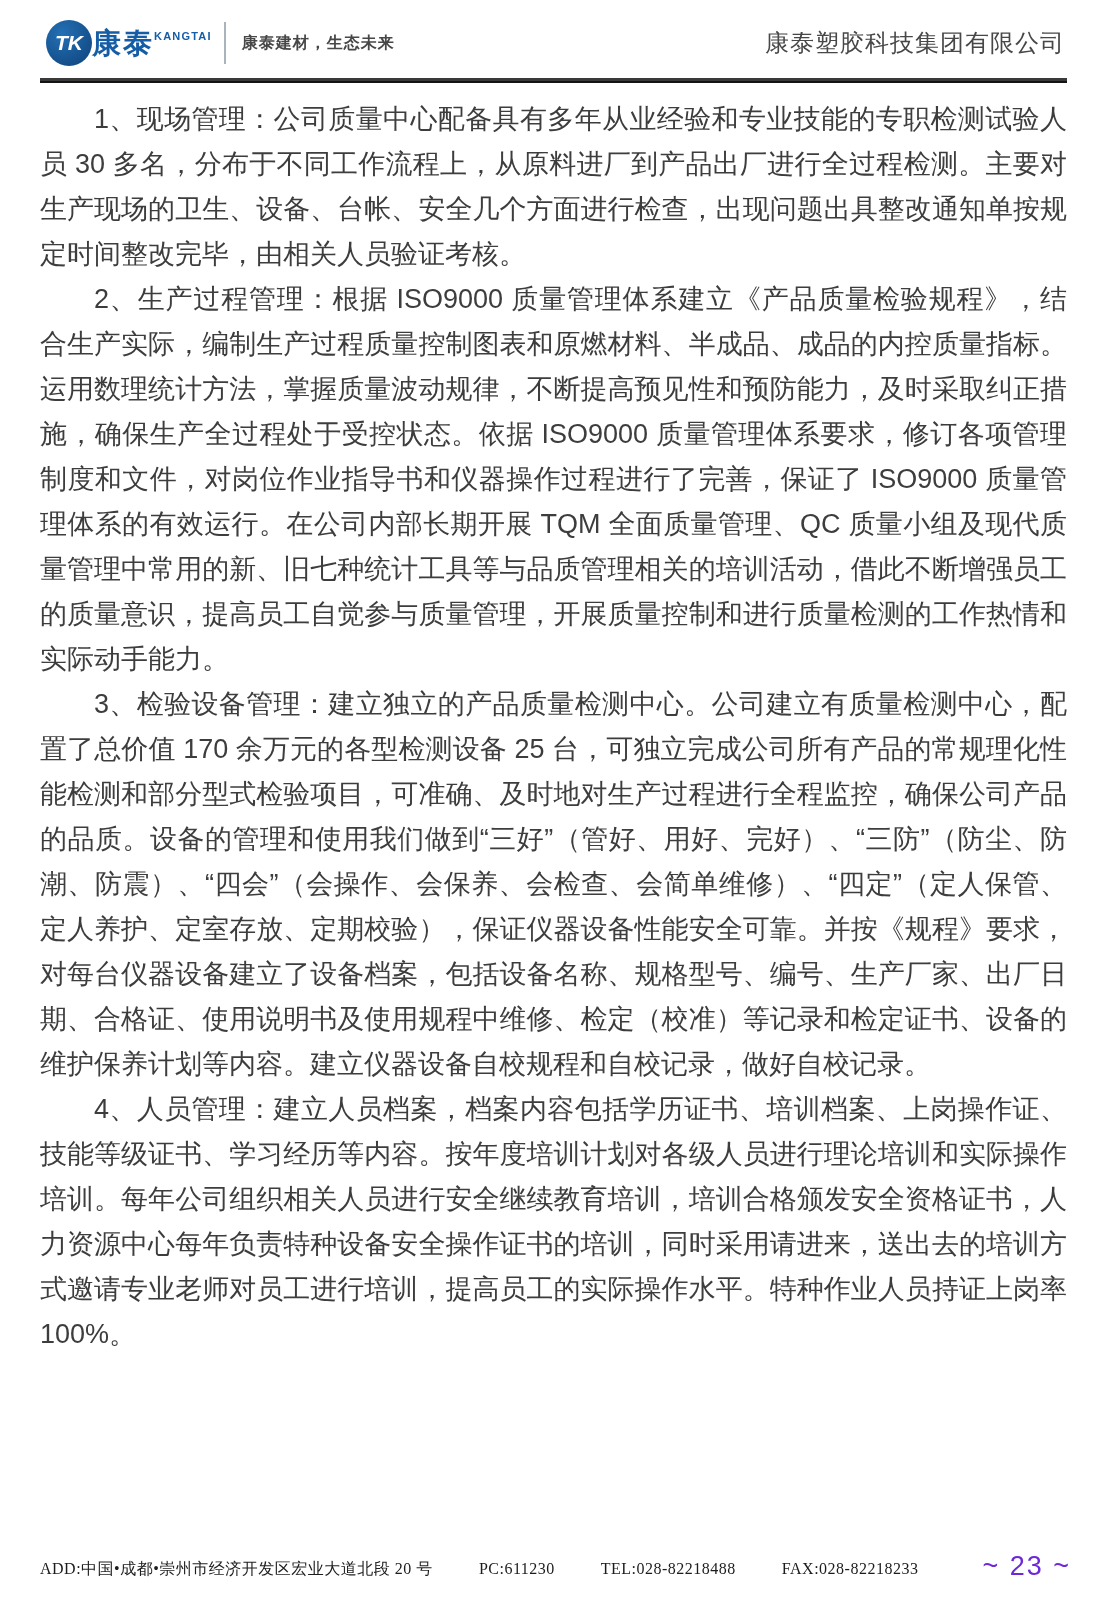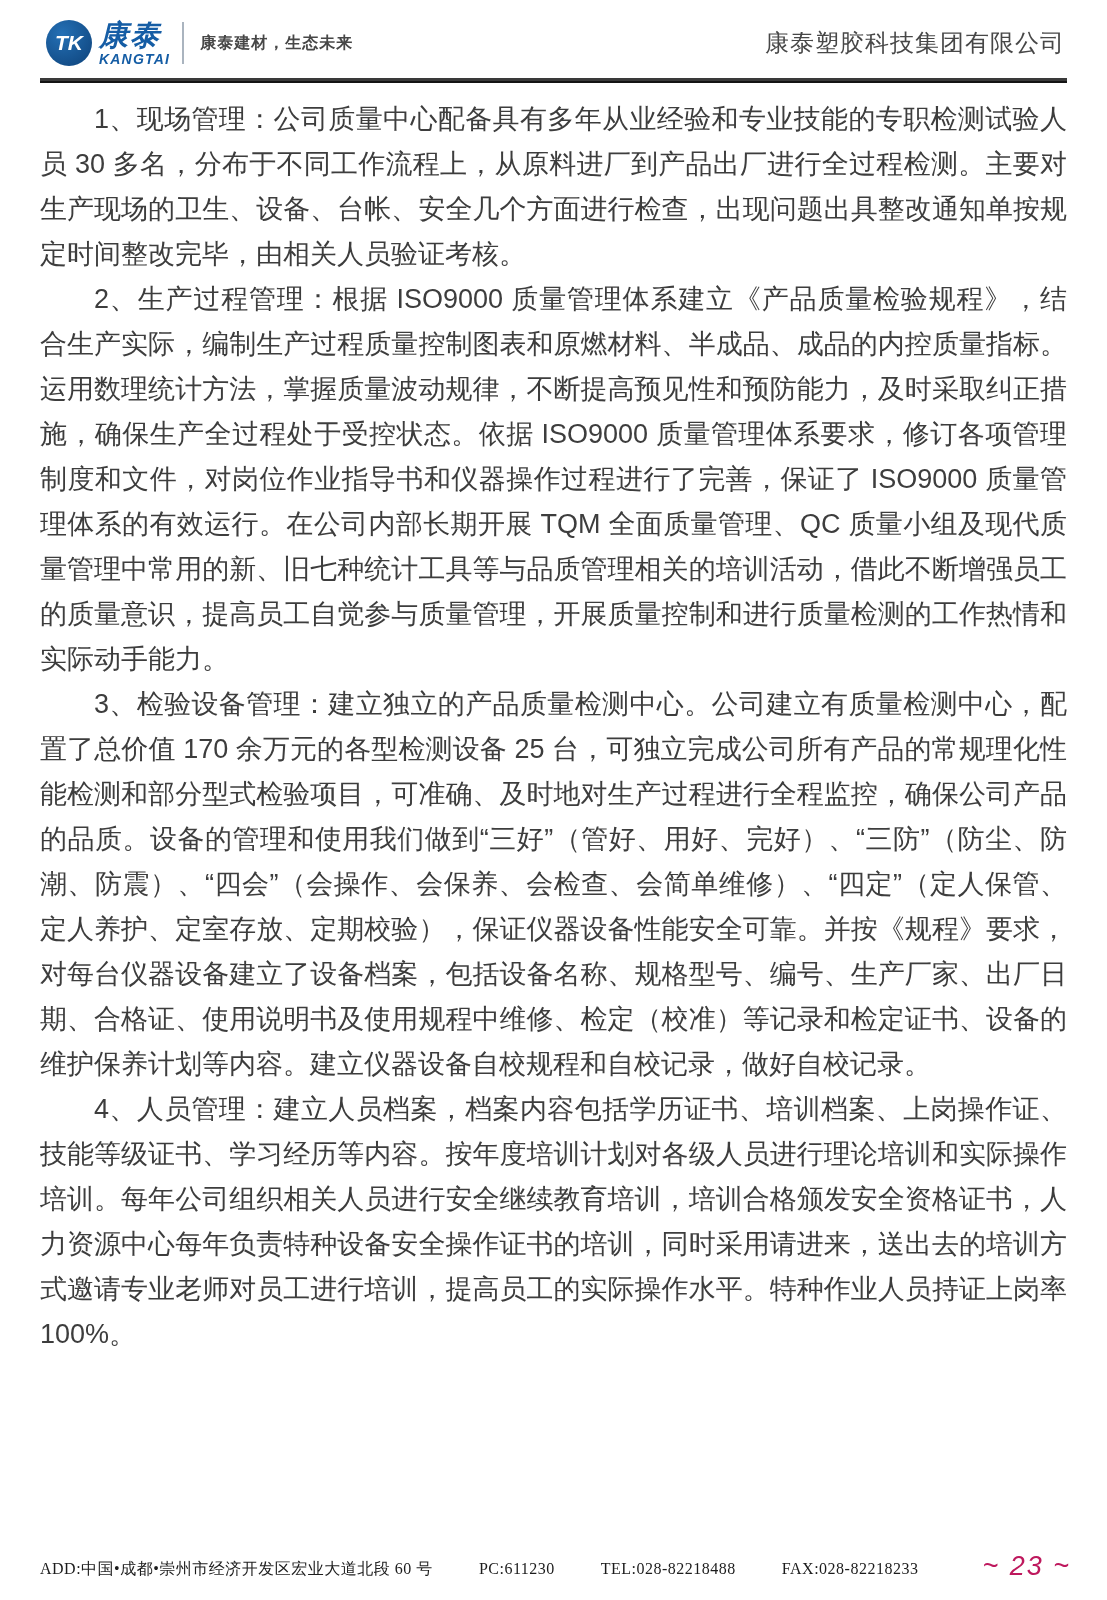--- a/index.html
+++ b/index.html
@@ -26,23 +26,23 @@
   .logo-circle {
     width: 46px; height: 46px;
     border-radius: 50%;
     background: radial-gradient(circle at 35% 30%, #2470b5, #134d88 75%);
     color: #ffffff;
     display: flex; align-items: center; justify-content: center;
     font-style: italic; font-weight: bold;
     font-size: 21px; letter-spacing: 0;
     flex: 0 0 auto;
   }
-  .logo-text { margin-left: 7px; display: flex; flex-direction: column; line-height: 1; font-style: italic; }
+  .logo-text { display: flex; flex-direction: row; line-height: 1; }
   .logo-cn { color: #155da5; font-weight: bold; font-size: 29px; letter-spacing: 2px; }
-  .logo-en { color: #155da5; font-weight: bold; font-size: 14px; letter-spacing: 1.2px; margin-top: 2px; }
+  .logo-en { color: #155da5; font-weight: bold; font-size: 11px; letter-spacing: 1.2px; margin-top: 2px; }
   .header-divider {
     width: 2px; height: 42px;
     background: #aab4bf;
     margin: 0 16px 0 12px;
   }
   .tagline { font-weight: bold; font-size: 16px; color: #474747; letter-spacing: 1px; }
   .header-spacer { flex: 1; }
   .company-name { font-weight: normal; font-size: 24px; color: #474747; letter-spacing: 1px; }
 
   .header-rule {
@@ -84,26 +84,25 @@
     font-size: 16px;
     color: #1c1c1c;
     letter-spacing: 0.5px;
     white-space: nowrap;
   }
   .footer-contacts span { margin-right: 2.6em; }
   .footer-contacts span:last-child { margin-right: 0; }
   .footer-spacer { flex: 1; }
   .page-number {
     font-size: 27px;
-    color: #be185d;
+    color: #6d28d9;
     font-weight: 500;
     letter-spacing: 2px;
     white-space: nowrap;
     line-height: 1;
-    font-style: italic;
   }
 </style>
 </head>
 <body>
 
 <div class="page">
 
   <div class="header">
     <div class="logo-block">
       <div class="logo-circle">TK</div>
@@ -122,21 +121,21 @@
 
   <div class="doc-body">
     <p>1、现场管理：公司质量中心配备具有多年从业经验和专业技能的专职检测试验人员 30 多名，分布于不同工作流程上，从原料进厂到产品出厂进行全过程检测。主要对生产现场的卫生、设备、台帐、安全几个方面进行检查，出现问题出具整改通知单按规定时间整改完毕，由相关人员验证考核。</p>
     <p>2、生产过程管理：根据 ISO9000 质量管理体系建立《产品质量检验规程》，结合生产实际，编制生产过程质量控制图表和原燃材料、半成品、成品的内控质量指标。运用数理统计方法，掌握质量波动规律，不断提高预见性和预防能力，及时采取纠正措施，确保生产全过程处于受控状态。依据 ISO9000 质量管理体系要求，修订各项管理制度和文件，对岗位作业指导书和仪器操作过程进行了完善，保证了 ISO9000 质量管理体系的有效运行。在公司内部长期开展 TQM 全面质量管理、QC 质量小组及现代质量管理中常用的新、旧七种统计工具等与品质管理相关的培训活动，借此不断增强员工的质量意识，提高员工自觉参与质量管理，开展质量控制和进行质量检测的工作热情和实际动手能力。</p>
     <p>3、检验设备管理：建立独立的产品质量检测中心。公司建立有质量检测中心，配置了总价值 170 余万元的各型检测设备 25 台，可独立完成公司所有产品的常规理化性能检测和部分型式检验项目，可准确、及时地对生产过程进行全程监控，确保公司产品的品质。设备的管理和使用我们做到“三好”（管好、用好、完好）、“三防”（防尘、防潮、防震）、“四会”（会操作、会保养、会检查、会简单维修）、“四定”（定人保管、定人养护、定室存放、定期校验），保证仪器设备性能安全可靠。并按《规程》要求，对每台仪器设备建立了设备档案，包括设备名称、规格型号、编号、生产厂家、出厂日期、合格证、使用说明书及使用规程中维修、检定（校准）等记录和检定证书、设备的维护保养计划等内容。建立仪器设备自校规程和自校记录，做好自校记录。</p>
     <p>4、人员管理：建立人员档案，档案内容包括学历证书、培训档案、上岗操作证、技能等级证书、学习经历等内容。按年度培训计划对各级人员进行理论培训和实际操作培训。每年公司组织相关人员进行安全继续教育培训，培训合格颁发安全资格证书，人力资源中心每年负责特种设备安全操作证书的培训，同时采用请进来，送出去的培训方式邀请专业老师对员工进行培训，提高员工的实际操作水平。特种作业人员持证上岗率 100%。</p>
   </div>
 
   <div class="footer">
     <div class="footer-contacts">
-      <span>ADD:中国•成都•崇州市经济开发区宏业大道北段 60 号</span>
+      <span>ADD:中国•成都•崇州市经济开发区宏业大道北段 20 号</span>
       <span>PC:611230</span>
       <span>TEL:028-82218488</span>
       <span>FAX:028-82218233</span>
     </div>
     <div class="footer-spacer"></div>
     <div class="page-number">~ 23 ~</div>
   </div>
 
 </div>
 

